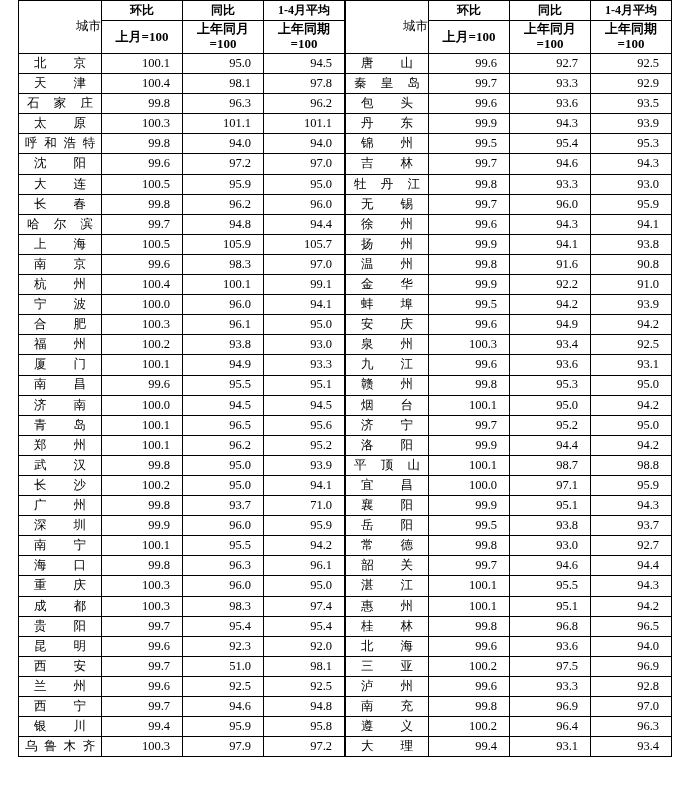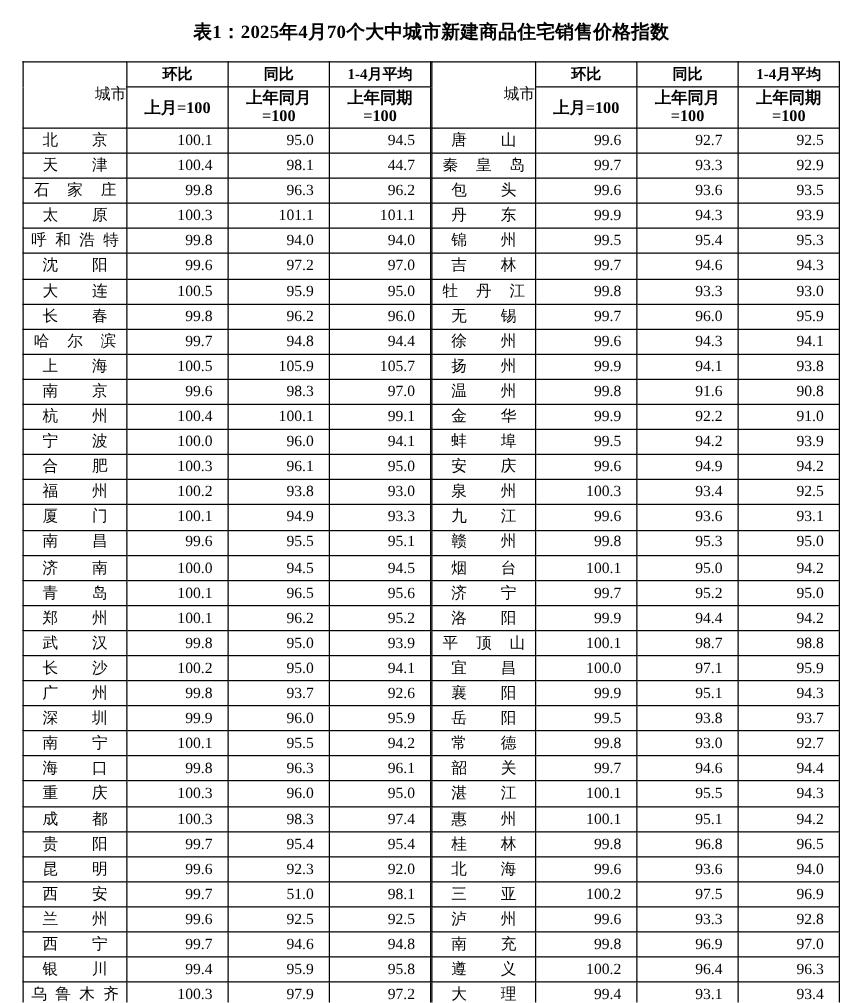--- a/index.html
+++ b/index.html
@@ -103,21 +103,20 @@
     padding-right: 12px;
     font-size: 12.5px;
     font-family: "Liberation Serif", serif;
   }
 </style>
 </head>
 <body>
 
 <div class="page">
 
-  <div class="title">表1：2025年4月70个大中城市新建商品住宅销售价格指数</div>
 
   <div class="tables">
 
     <table class="half">
       <thead>
         <tr>
           <th class="hdr-city" rowspan="2">城市</th>
           <th class="hdr-col">环比</th>
           <th class="hdr-col">同比</th>
           <th class="hdr-col">1-4月平均</th>
@@ -144,21 +143,21 @@
           </tr>
           <tr>
             <td class="city">
               <span class="nm two">
                 <span>天</span>
                 <span>津</span>
               </span>
             </td>
             <td class="num">100.4</td>
             <td class="num">98.1</td>
-            <td class="num">44.7</td>
+            <td class="num">97.8</td>
           </tr>
           <tr>
             <td class="city">
               <span class="nm three">
                 <span>石</span>
                 <span>家</span>
                 <span>庄</span>
               </span>
             </td>
             <td class="num">99.8</td>
@@ -379,21 +378,21 @@
           </tr>
           <tr>
             <td class="city">
               <span class="nm two">
                 <span>广</span>
                 <span>州</span>
               </span>
             </td>
             <td class="num">99.8</td>
             <td class="num">93.7</td>
-            <td class="num">92.6</td>
+            <td class="num">71.0</td>
           </tr>
           <tr>
             <td class="city">
               <span class="nm two">
                 <span>深</span>
                 <span>圳</span>
               </span>
             </td>
             <td class="num">99.9</td>
             <td class="num">96.0</td>

